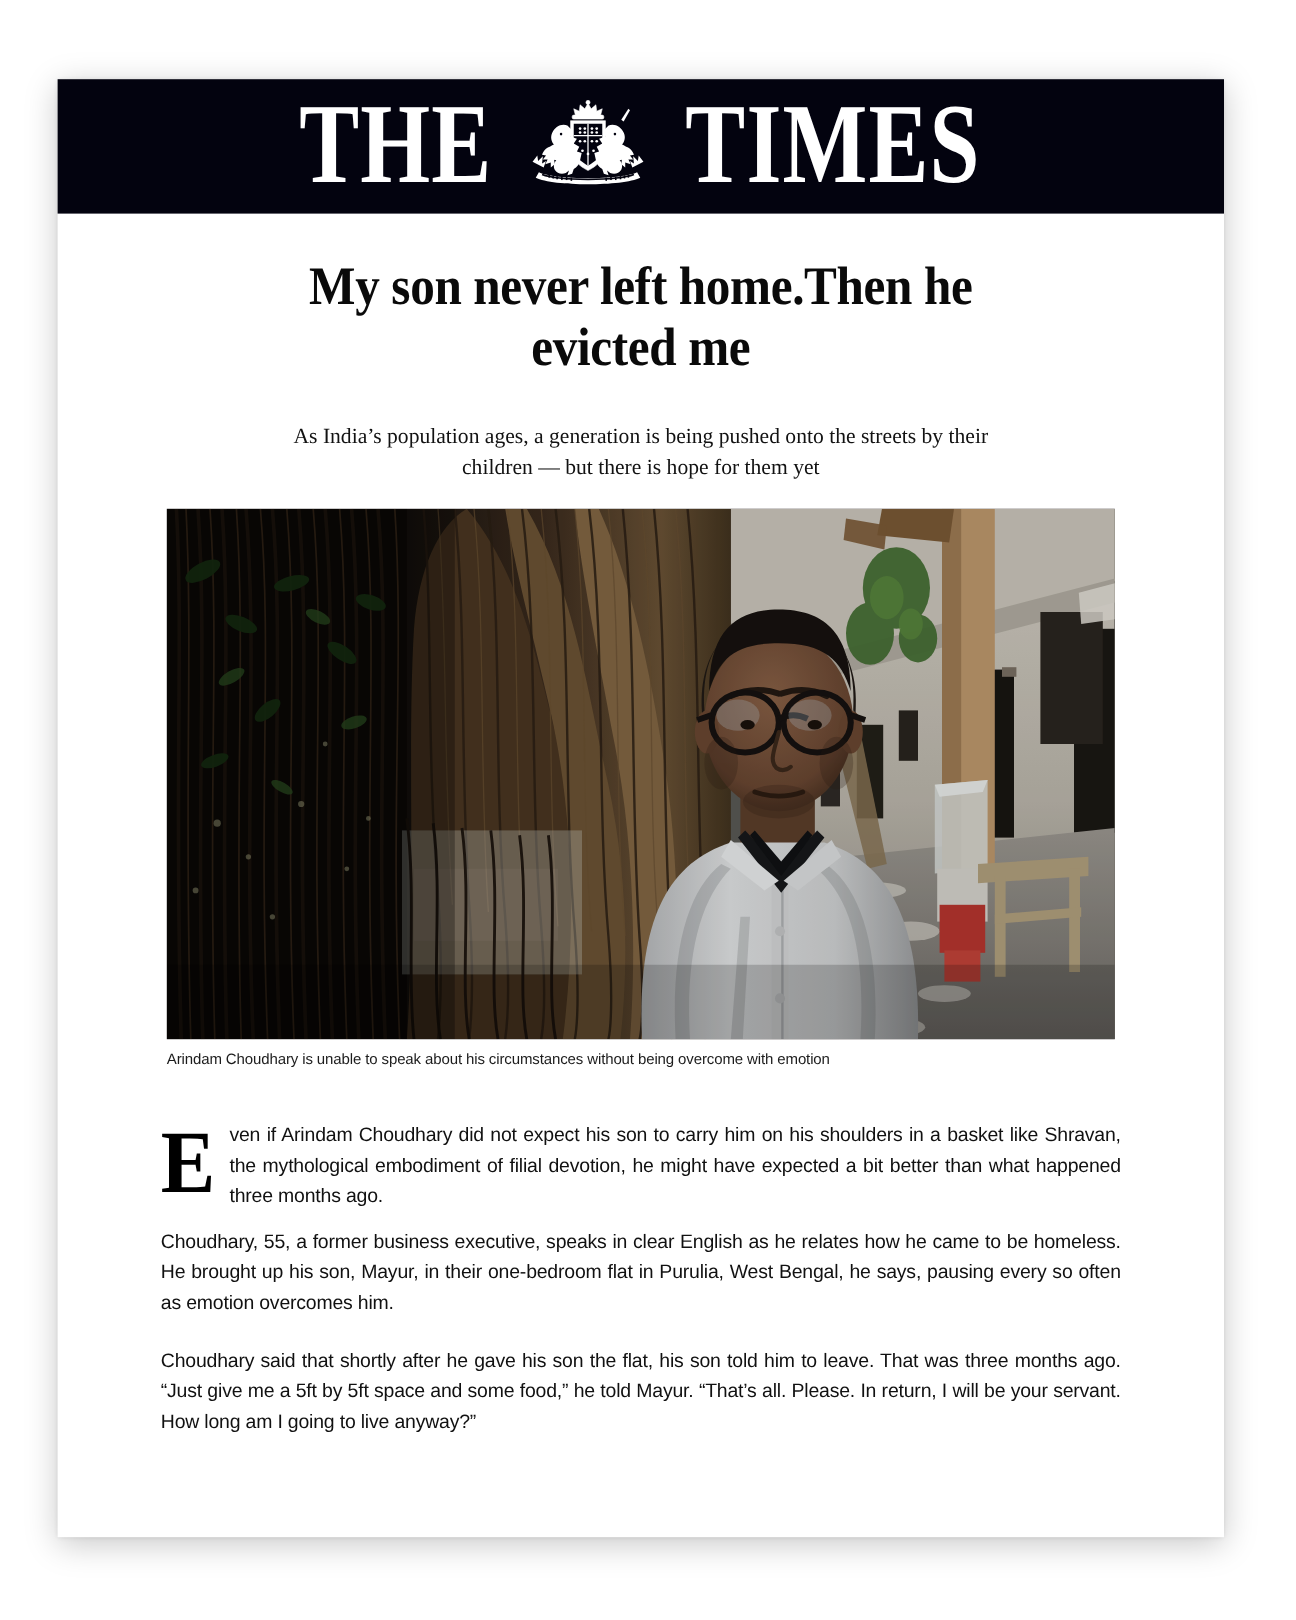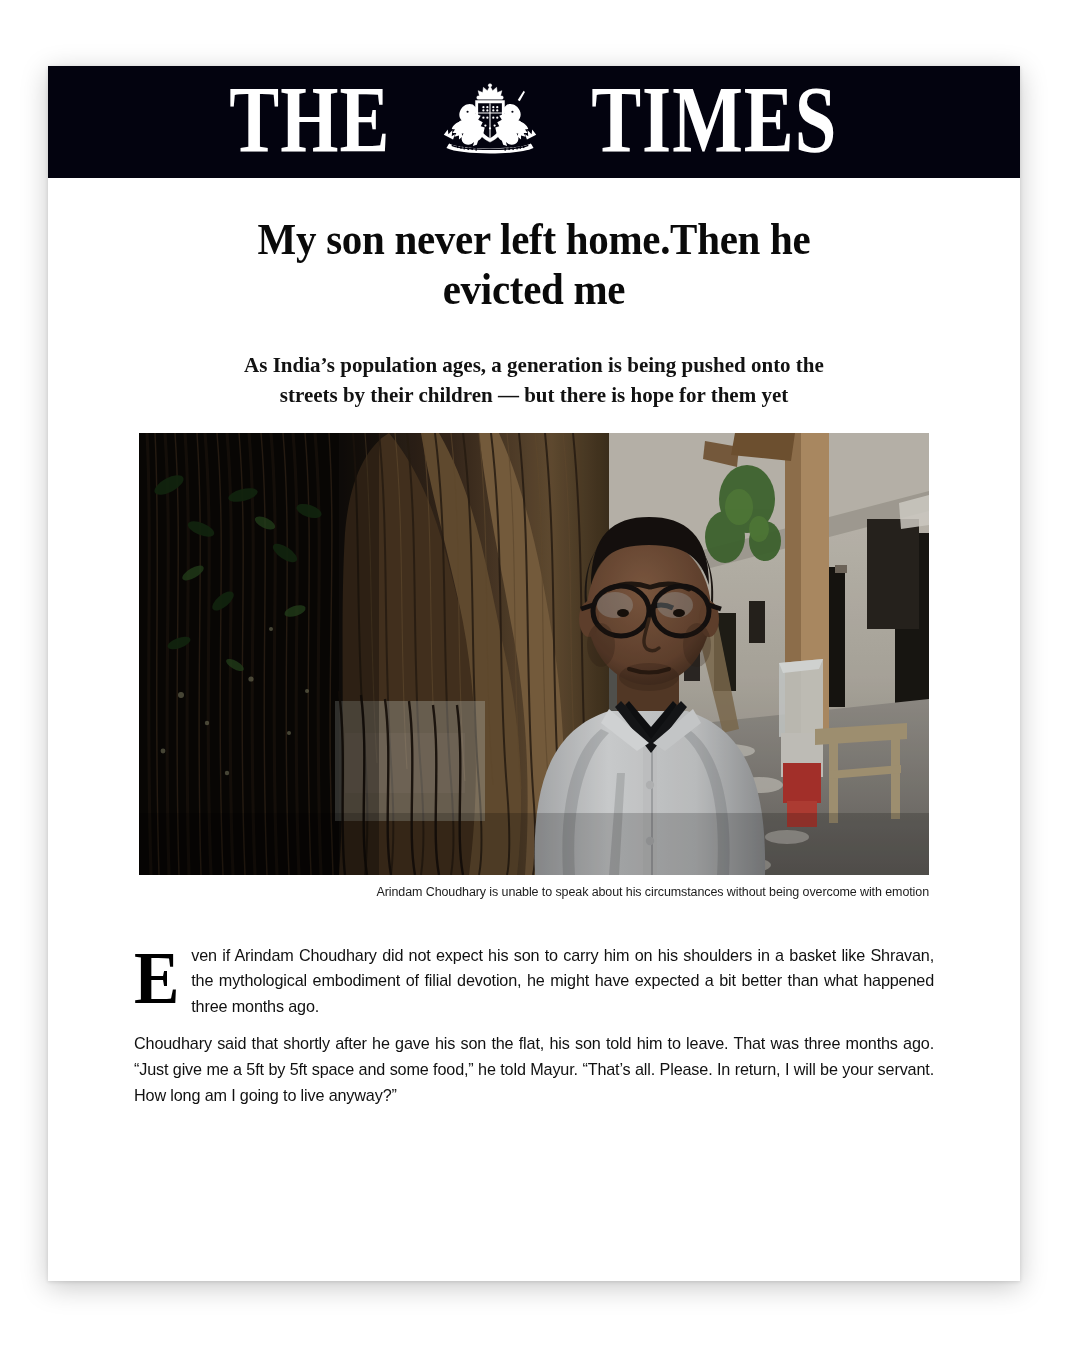--- a/index.html
+++ b/index.html
@@ -38,21 +38,21 @@
     background: #03030f;
     display: flex;
     align-items: center;
     justify-content: center;
     overflow: hidden;
   }
   .masthead-inner {
     display: flex;
     align-items: center;
     justify-content: center;
-    gap: 20px;
+    gap: 0;
     transform: translateY(-2px);
   }
   .mast-word {
     color: #ffffff;
     font-family: "Liberation Serif", serif;
     font-weight: bold;
     font-size: 78px;
     line-height: 1;
     letter-spacing: 1px;
     transform: scaleY(1.22) scaleX(0.96);
@@ -79,22 +79,22 @@
     color: #0a0a0a;
     letter-spacing: -0.3px;
     margin: 36px auto 0 auto;
     width: 620px;
     transform: scaleY(1.1);
     transform-origin: top center;
   }
 
   .subhead {
     font-family: "Liberation Serif", serif;
-    font-weight: bold;
-    font-size: 21px;
+    font-weight: normal;
+    font-size: 18px;
     line-height: 1.45;
     text-align: center;
     color: #121212;
     width: 580px;
     margin: 44px auto 17px auto;
   }
 
   
   .figure {
     width: 790px;
@@ -106,41 +106,41 @@
     height: 442px;
     overflow: hidden;
     background: #1b1714;
   }
   .photo svg { display: block; width: 100%; height: 100%; }
 
   .caption {
     font-family: "Liberation Sans", sans-serif;
     font-size: 12.5px;
     color: #1c1c1c;
-    text-align: right;
+    text-align: left;
     margin-top: 10px;
     letter-spacing: -0.1px;
   }
 
   
   .body-copy {
     width: 800px;
     margin: 44px auto 0 auto;
   }
   .body-copy p {
     font-family: "Liberation Sans", sans-serif;
     font-size: 16.2px;
     line-height: 1.58;
     color: #111111;
     text-align: justify;
     letter-spacing: -0.15px;
   }
   .p-lede { margin-bottom: 12px; }
   .p-tight { margin-bottom: 0; }
-  .p-gap { }
+  .p-gap { margin-top: 22px; }
 
   .dropcap {
     float: left;
     font-family: "Liberation Serif", serif;
     font-weight: bold;
     font-size: 74px;
     line-height: 0.80;
     padding: 6px 8px 0 0;
     color: #000000;
     transform: scaleX(0.92);
@@ -522,20 +522,21 @@
             </g>
           </svg>
         </div>
         <figcaption class="caption">Arindam Choudhary is unable to speak about his circumstances without being overcome with emotion</figcaption>
       </figure>
 
       <div class="body-copy">
 
         <p class="p-lede"><span class="dropcap">E</span><span>ven if Arindam Choudhary did not expect his son to carry him on his shoulders in a basket like Shravan, the mythological embodiment of filial devotion, he might have expected a bit better than what happened three months ago.</span></p>
 
+        <p class="p-tight">Choudhary, 55, a former business executive, speaks in clear English as he relates how he came to be homeless. He brought up his son, Mayur, in their one-bedroom flat in Purulia, West Bengal, he says, pausing every so often as emotion overcomes him.</p>
 
 
         <p class="p-tight p-gap">Choudhary said that shortly after he gave his son the flat, his son told him to leave. That was three months ago. “Just give me a 5ft by 5ft space and some food,” he told Mayur. “That’s all. Please. In return, I will be your servant. How long am I going to live anyway?”</p>
 
 
       </div>
     </main>
   </div>
 </div>
 

